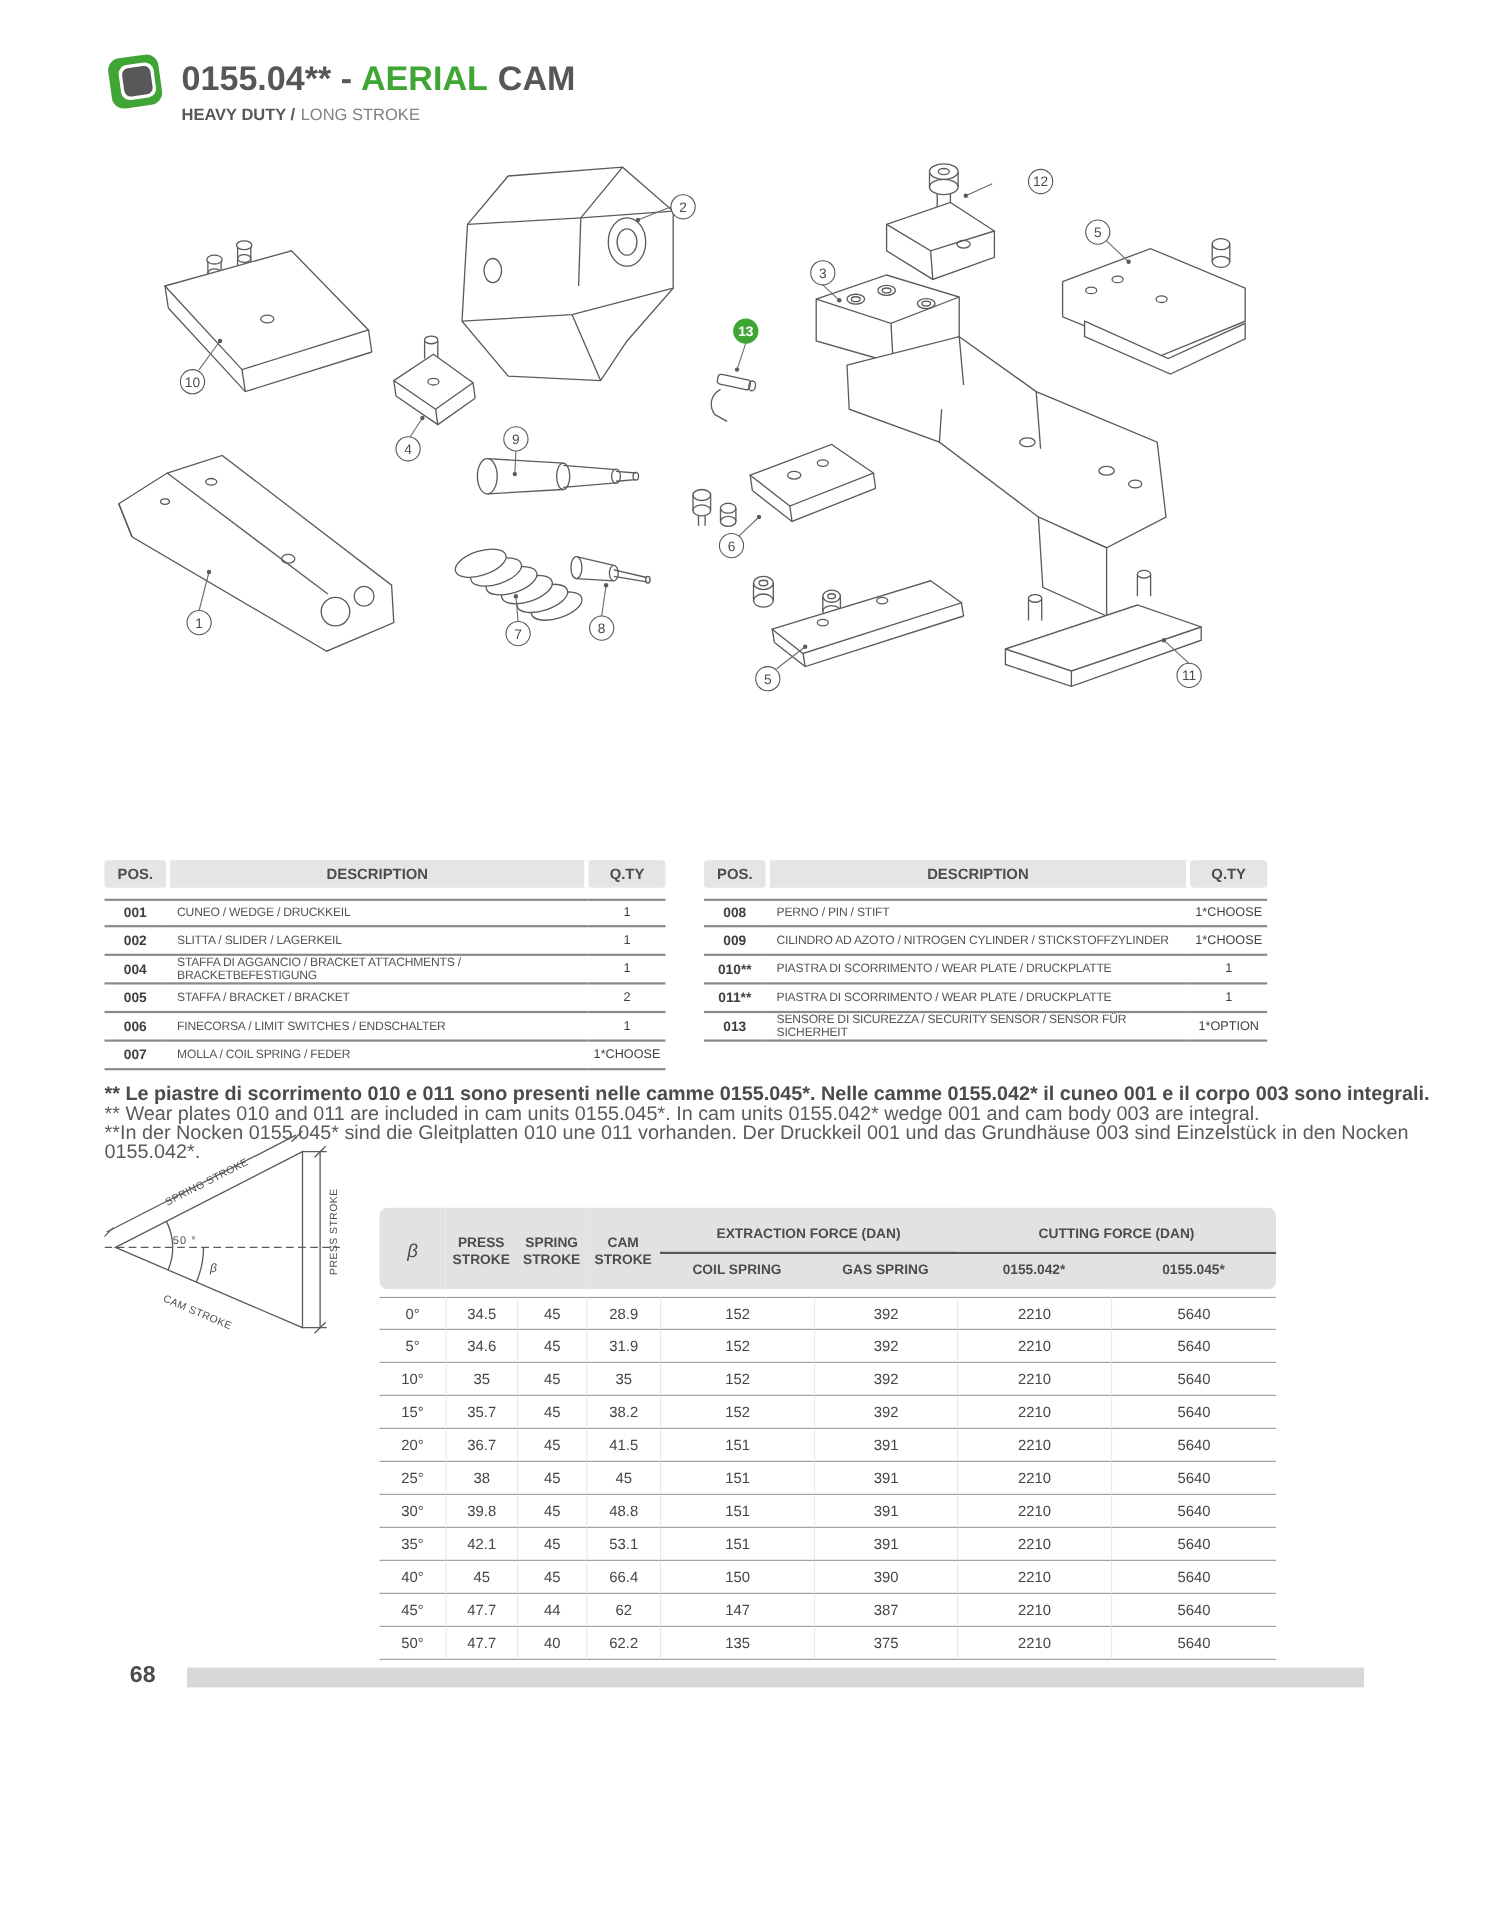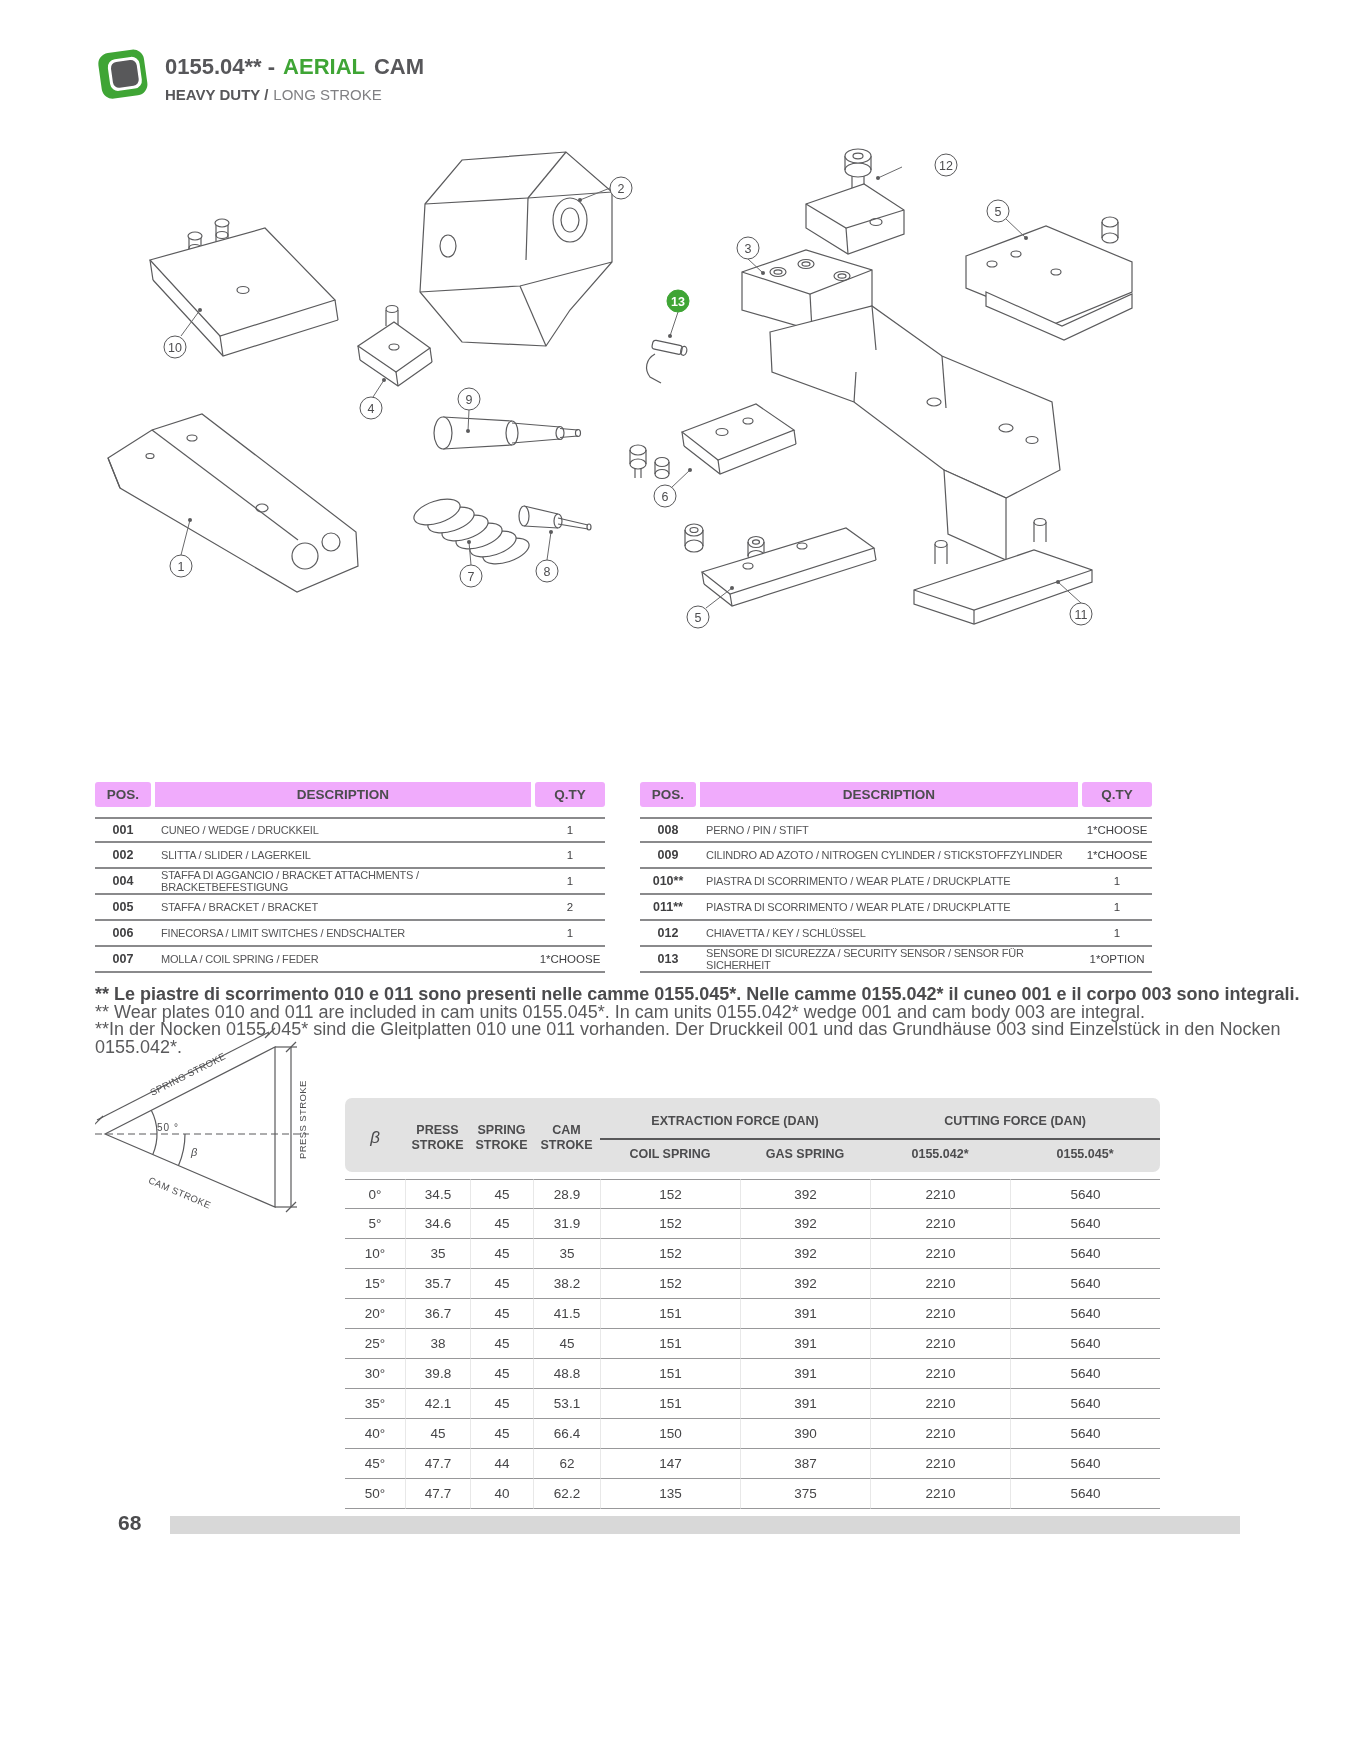--- a/index.html
+++ b/index.html
@@ -4,41 +4,41 @@
 <style>
   * { margin:0; padding:0; box-sizing:border-box; }
   html,body { width:1359px; height:1754px; background:#fff;
     font-family:"Liberation Sans", sans-serif; color:#4d4d4f; }
   body { position:relative; overflow:hidden; }
 
   
   .page-header { position:absolute; left:95px; top:46px; display:flex; }
   .logo { width:58px; height:58px; margin-right:12px; }
   .title-block { padding-top:8px; }
-  .title-line { font-size:22px; font-weight:bold; color:#57575a; letter-spacing:0; }
+  .title-line { font-size:31px; font-weight:bold; color:#57575a; letter-spacing:0; }
   .title-line .code { margin-right:8px; }
   .title-line .green { color:#3fa535; margin-right:9px; }
   .subtitle { margin-top:6px; font-size:15px; color:#57575a; }
   .subtitle .b { font-weight:bold; margin-right:5px; }
   .subtitle .l { color:#808083; }
 
   
   .diagram { position:absolute; left:0; top:140px; width:1359px; height:520px; }
   .diagram svg { position:absolute; left:0; top:0; }
   .callout { position:absolute; width:23px; height:23px; border:1.6px solid #58585a;
     border-radius:50%; background:#fff; color:#4d4d4f; font-size:12.5px;
     display:flex; align-items:center; justify-content:center;
     transform:translate(-50%,-50%); z-index:3; }
   .callout.filled { background:#3fa535; border-color:#3fa535; color:#fff; font-weight:bold; }
 
   
   table.parts { border-collapse:separate; border-spacing:0; table-layout:fixed; position:absolute; top:782px; }
   table.parts.left  { left:95px;  width:510px; }
   table.parts.right { left:640px; width:512px; }
-  table.parts th { background:#f0abfc; height:25px; font-size:13.5px; font-weight:bold;
+  table.parts th { background:#e5e5e5; height:25px; font-size:13.5px; font-weight:bold;
     color:#4c4c4e; text-align:center; vertical-align:middle; border-radius:3px; }
   table.parts th.desc { border-left:4px solid #fff; border-right:4px solid #fff; }
   table.parts col.c-pos  { width:56px; }
   table.parts col.c-qty  { width:70px; }
   table.parts tr.gap td { height:10px; border:none !important; }
   table.parts td { height:26px; border-bottom:2px solid #8a8a8c; vertical-align:middle; }
   table.parts tbody tr.first td { border-top:2px solid #8a8a8c; }
   table.parts td.pos { text-align:center; font-weight:bold; font-size:12.5px; color:#3f3f41; }
   table.parts td.desc { font-size:11px; letter-spacing:-0.2px; color:#55555
 
@@ -450,25 +450,20 @@
         <td class="desc">PIASTRA DI SCORRIMENTO / WEAR PLATE / DRUCKPLATTE</td>
         <td class="qty">1</td>
       </tr>
 
       <tr>
         <td class="pos">011**</td>
         <td class="desc">PIASTRA DI SCORRIMENTO / WEAR PLATE / DRUCKPLATTE</td>
         <td class="qty">1</td>
       </tr>
 
-      <tr>
-        <td class="pos">012</td>
-        <td class="desc">CHIAVETTA / KEY / SCHLÜSSEL</td>
-        <td class="qty">1</td>
-      </tr>
 
       <tr>
         <td class="pos">013</td>
         <td class="desc">SENSORE DI SICUREZZA / SECURITY SENSOR / SENSOR FÜR SICHERHEIT</td>
         <td class="qty">1*OPTION</td>
       </tr>
     </tbody>
 </table>
 
 <div class="footnotes">

